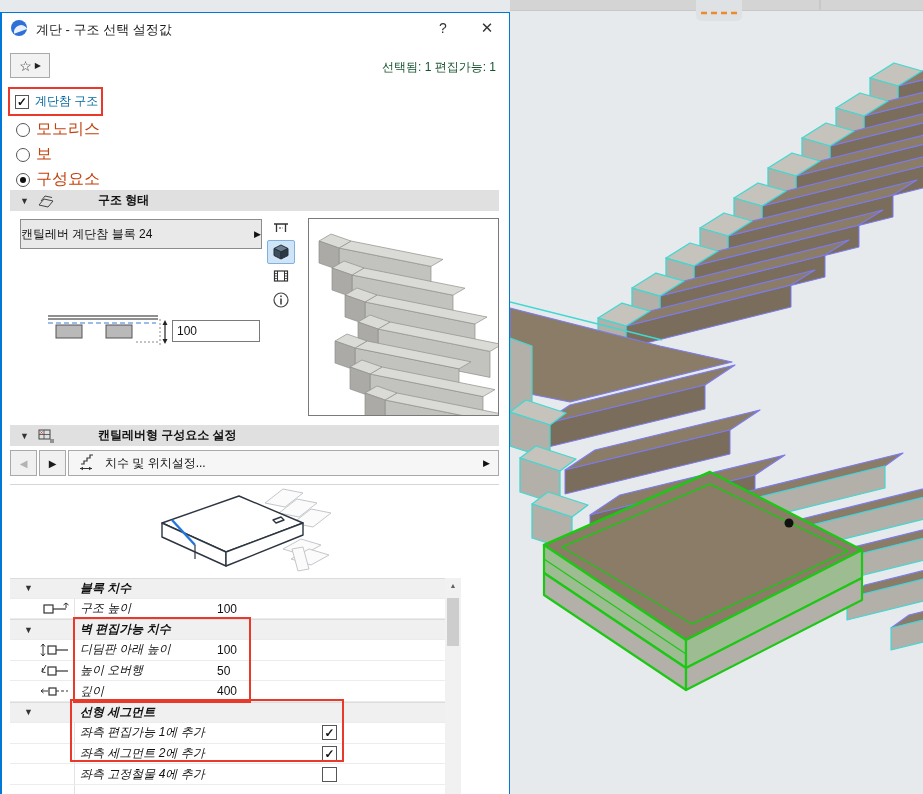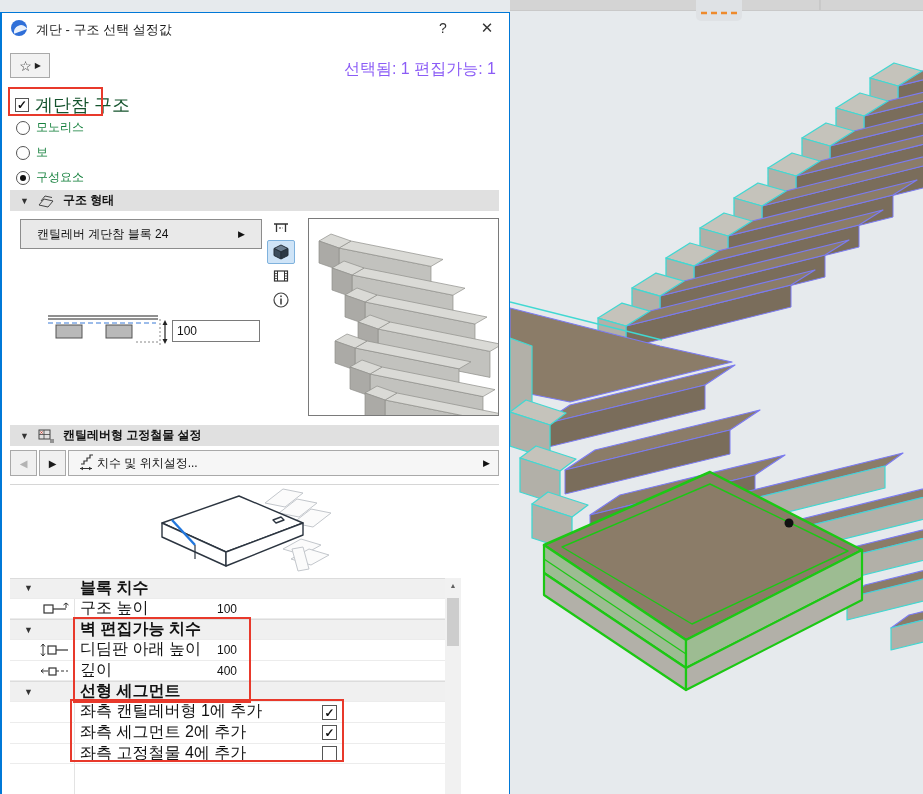--- a/index.html
+++ b/index.html
@@ -18,78 +18,78 @@
   .title-text{position:absolute;left:34px;top:8px;font-size:13px;color:#1a1a1a;white-space:nowrap;}
   .tb-btn{position:absolute;top:5px;width:30px;height:20px;text-align:center;font-size:14px;
           color:#333;line-height:20px;cursor:default;}
   .tb-help{left:426px;}
   .tb-close{left:470px;font-size:15px;}
 
   .star-btn{position:absolute;left:8px;top:40px;width:40px;height:25px;background:#f2f2f2;
             border:1px solid #a9a9a9;font-size:14px;color:#333;display:flex;align-items:center;
             justify-content:center;gap:3px;}
   .star-btn .arr{font-size:8px;color:#222;}
-  .status-text{position:absolute;right:13px;top:46px;font-size:16px;color:#8b5cf6;margin-left:20px;}
+  .status-text{position:absolute;right:13px;top:46px;font-size:12px;color:#14532d;margin-left:20px;}
 
   .red-box{position:absolute;border:2px solid #e8392b;pointer-events:none;}
   .rb1{left:6px;top:74px;width:95px;height:29px;}
   .rb2{left:71px;top:604px;width:178px;height:86px;}
   .rb3{left:68px;top:686px;width:274px;height:63px;}
 
   .chk-line{position:absolute;left:13px;top:80px;display:flex;align-items:center;gap:6px;}
   .cbox{width:14px;height:14px;border:1px solid #555;background:#fff;font-size:12px;line-height:13px;
         text-align:center;color:#111;font-weight:bold;}
-  .chk-line .lbl{font-size:18px;color:#14532d;}
+  .chk-line .lbl{font-size:12px;color:#0369a1;}
 
   .radio-row{position:absolute;left:14px;display:flex;align-items:center;gap:6px;}
   .radio{width:14px;height:14px;border:1px solid #555;border-radius:50%;background:#fff;position:relative;}
   .radio.sel::after{content:"";position:absolute;left:3px;top:3px;width:6px;height:6px;border-radius:50%;background:#111;}
-  .radio-row .lbl{font-size:12px;color:#15803d;}
+  .radio-row .lbl{font-size:16px;color:#c2410c;}
 
   .sec-bar{position:absolute;left:8px;width:489px;height:21px;background:#e0e0e0;
            display:flex;align-items:center;gap:8px;padding-left:10px;}
   .sec-bar .tri{font-size:9px;color:#333;}
-  .sec-bar .lbl{font-size:12px;font-weight:bold;color:#111;}
+  .sec-bar .lbl{font-size:12px;font-weight:bold;color:#111;margin-left:35px;}
   .sec-bar svg{flex:none;}
 
   .dropdown{position:absolute;left:18px;top:206px;width:242px;height:30px;background:#e9e9e9;
-            border:1px solid #8c8c8c;display:flex;align-items:center;padding:0 16px;}
+            border:1px solid #8c8c8c;display:flex;align-items:center;padding:0 0;}
   .dropdown .lbl{font-size:12px;color:#111;flex:1;}
   .dropdown .arr{font-size:9px;color:#111;}
 
   .view-stack{position:absolute;left:265px;top:203px;width:28px;}
   .view-cell{width:28px;height:24px;display:flex;align-items:center;justify-content:center;border-radius:2px;}
   .view-cell.active{background:#cfe4f7;border:1px solid #7fb2dd;}
 
   .preview{position:absolute;left:306px;top:205px;width:191px;height:198px;background:#fff;
            border:1px solid #7a7a7a;}
   .minidiag{position:absolute;left:38px;top:296px;}
   .offset-input{position:absolute;left:170px;top:307px;width:88px;height:22px;border:1px solid #7a7a7a;
             font-size:12px;padding:0 4px;color:#111;background:#fff;}
 
   .nav-btn{position:absolute;top:437px;width:27px;height:26px;background:#f0f0f0;border:1px solid #a9a9a9;
            display:flex;align-items:center;justify-content:center;font-size:10px;}
   .nav-prev{left:8px;color:#b3b3b3;}
   .nav-next{left:37px;color:#1a1a1a;}
   .settings-bar{position:absolute;left:66px;top:437px;width:431px;height:26px;background:#f6f6f6;
-           border:1px solid #a9a9a9;display:flex;align-items:center;gap:0;padding:0 8px;}
+           border:1px solid #a9a9a9;display:flex;align-items:center;gap:8px;padding:0 8px;}
   .settings-bar .lbl{font-size:12px;color:#111;flex:1;}
   .settings-bar .arr{font-size:9px;color:#111;}
   .sep{position:absolute;left:8px;top:471px;width:489px;height:1px;background:#d6d6d6;}
   .wirediag{position:absolute;left:85px;top:470px;}
 
   
   .table{position:absolute;left:8px;top:565px;width:435px;height:228px;overflow:hidden;background:#fff;}
   .tbl-vline{position:absolute;left:64px;top:0;width:1px;height:100%;background:#e3e3e3;}
   .trow{position:relative;width:100%;height:20.7px;border-bottom:1px solid #ececec;
         display:flex;align-items:center;}
   .trow.group{background:#f0f0f0;border-top:1px solid #dcdcdc;}
   .trow .tri{position:absolute;left:14px;font-size:9px;color:#333;}
   .trow .ricon{position:absolute;left:30px;top:3px;}
-  .trow .rlabel{position:absolute;left:70px;font-size:16px;color:#111;white-space:nowrap;}
+  .trow .rlabel{position:absolute;left:70px;font-size:12px;color:#111;white-space:nowrap;font-style:italic;}
   .trow.group .rlabel{font-weight:bold;}
   .trow .rvalue{position:absolute;left:207px;font-size:12px;color:#111;}
   .trow .rchk{position:absolute;left:312px;top:2.5px;width:15px;height:15px;border:1px solid #555;
         background:#fff;font-size:12px;font-weight:bold;line-height:14px;text-align:center;color:#111;}
   .scrollbar{position:absolute;left:443px;top:565px;width:16px;height:228px;background:#f1f1f1;}
   .sb-btn{position:absolute;left:0;width:16px;height:16px;color:#606060;font-size:7px;text-align:center;line-height:16px;}
   .sb-up{top:0;}
   .sb-down{bottom:0;}
   .sb-thumb{position:absolute;left:2px;top:20px;width:12px;height:48px;background:#cdcdcd;}
 
@@ -309,21 +309,21 @@
     <input class="offset-input" value="100" style="">
 
     <div class="sec-bar" style="top: 412px; background: rgb(224, 224, 224);">
       <span class="tri">▼</span>
       <svg width="18" height="16" viewBox="0 0 18 16">
         <rect x="2" y="2" width="11" height="9" fill="none" stroke="#444" stroke-width="1"></rect>
         <path d="M2 6.5 H13 M7 2 V11" stroke="#444" stroke-width=".8"></path>
         <path d="M3.5 3.5 L5.5 5.5 M5.5 3.5 L3.5 5.5" stroke="#d03a2a" stroke-width="1"></path>
         <path d="M13 12 H17 M13 14 H17" stroke="#444" stroke-width="1"></path>
       </svg>
-      <span class="lbl">캔틸레버형 고정철물 설정</span>
+      <span class="lbl">캔틸레버형 구성요소 설정</span>
     </div>
 
     <div class="nav-btn nav-prev">◀</div>
     <div class="nav-btn nav-next">▶</div>
     <div class="settings-bar">
       <svg width="20" height="18" viewBox="0 0 20 18">
         <path d="M4 10 H7 V7 H10 V4 H13 V1 H16" fill="none" stroke="#333" stroke-width="1.2"></path>
         <path d="M3 14.5 H15" stroke="#333" stroke-width="1"></path>
         <path d="M3 14.5 L6 12.8 V16.2 Z M15 14.5 L12 12.8 V16.2 Z" fill="#333"></path>
       </svg>
@@ -374,33 +374,42 @@
           <span class="ricon"><svg width="30" height="14" viewBox="0 0 30 14">
               <path d="M3 1 V13 M1 3.5 L3 1 L5 3.5 M1 10.5 L3 13 L5 10.5" stroke="#333" fill="none" stroke-width="1"></path>
               <rect x="8" y="3" width="8" height="8" fill="none" stroke="#333" stroke-width="1.2"></rect>
               <path d="M16 7 H28" stroke="#333" stroke-width="1.2"></path>
             </svg></span>
           <span class="rlabel">디딤판 아래 높이</span>
           <span class="rvalue">100</span>
         </div>
         <div class="trow value">
           <span class="ricon"><svg width="30" height="14" viewBox="0 0 30 14">
+              <path d="M6 1 L2 8 M2 8 L2.5 4 M2 8 L5.5 8.5" stroke="#333" fill="none" stroke-width="1"></path>
+              <rect x="8" y="3" width="8" height="8" fill="none" stroke="#333" stroke-width="1.2"></rect>
+              <path d="M16 7 H28" stroke="#333" stroke-width="1.2"></path>
+            </svg></span>
+          <span class="rlabel">높이 오버행</span>
+          <span class="rvalue">50</span>
+        </div>
+        <div class="trow value">
+          <span class="ricon"><svg width="30" height="14" viewBox="0 0 30 14">
               <path d="M1 7 H8 M1 7 L3.5 5 M1 7 L3.5 9" stroke="#333" fill="none" stroke-width="1"></path>
               <rect x="9" y="4" width="7" height="7" fill="none" stroke="#333" stroke-width="1.2"></rect>
               <path d="M16 7 H28" stroke="#333" stroke-width="1.2" stroke-dasharray="3 2"></path>
             </svg></span>
           <span class="rlabel">깊이</span>
           <span class="rvalue">400</span>
         </div>
         <div class="trow group">
           <span class="tri">▼</span>
           <span class="rlabel">선형 세그먼트</span>
         </div>
         <div class="trow check">
-          <span class="rlabel">좌측 캔틸레버형 1에 추가</span>
+          <span class="rlabel">좌측 편집가능 1에 추가</span>
           <span class="rchk">✓</span>
         </div>
         <div class="trow check">
           <span class="rlabel">좌측 세그먼트 2에 추가</span>
           <span class="rchk">✓</span>
         </div>
         <div class="trow check">
           <span class="rlabel">좌측 고정철물 4에 추가</span>
           <span class="rchk"></span>
         </div>

